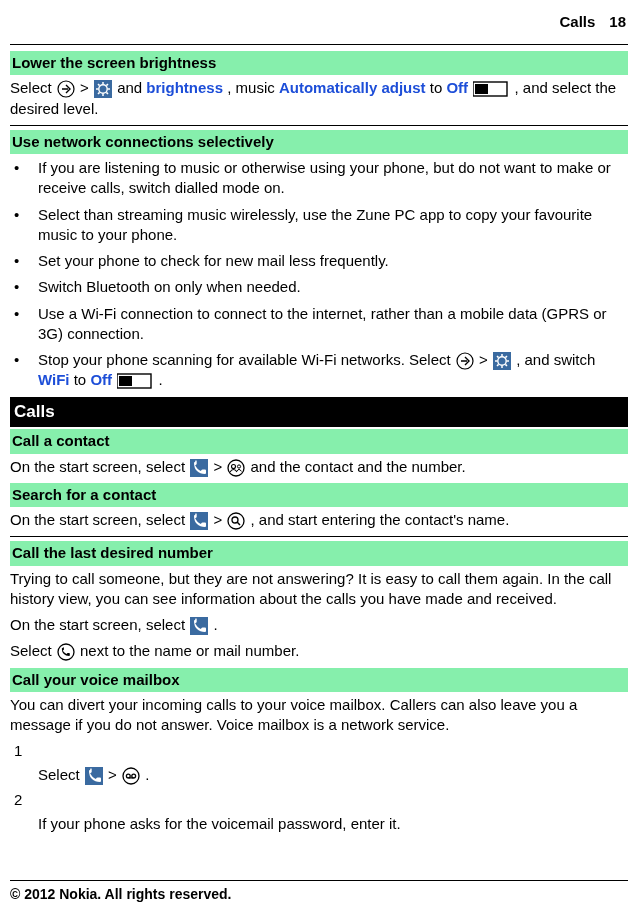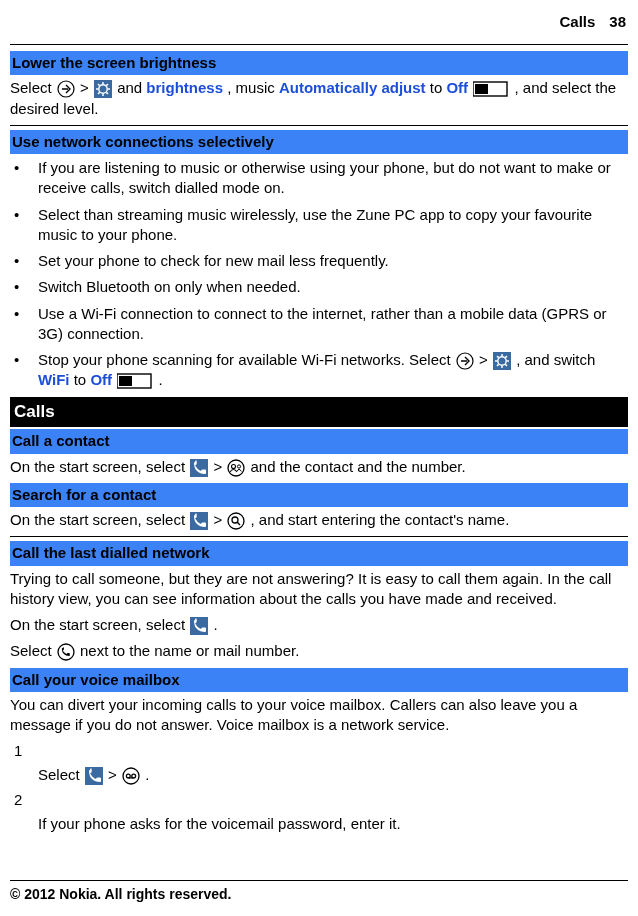--- a/index.html
+++ b/index.html
@@ -18,21 +18,21 @@
     position: absolute;
     top: 12px;
     right: 12px;
     font-weight: bold;
     font-size: 15px;
   }
   .page-header .sep { display:inline-block; width:14px; }
   .top-rule { border-top: 1.5px solid #000; margin-top: 28px; margin-bottom: 6px; }
   .section-rule { border-top: 1px solid #000; margin-top: 6px; margin-bottom: 4px; }
   .h-light {
-    background: #3b82f6;
+    background: #86efac;
     font-weight: bold;
     padding: 2px 2px;
     margin: 2px 0 3px 0;
   }
   .h-black {
     background: #000;
     color: #fff;
     font-weight: bold;
     font-size: 17px;
     padding: 4px 4px;
@@ -115,21 +115,21 @@
     <g id="ic-voicemail">
       <circle cx="9" cy="9" r="8" fill="none" stroke="#000" stroke-width="1.3"></circle>
       <circle cx="6.3" cy="9" r="1.9" fill="none" stroke="#000" stroke-width="1.3"></circle>
       <circle cx="11.7" cy="9" r="1.9" fill="none" stroke="#000" stroke-width="1.3"></circle>
       <line x1="6.3" y1="10.9" x2="11.7" y2="10.9" stroke="#000" stroke-width="1.3"></line>
     </g>
   </defs>
 </svg>
 
 <div class="page-header">
-  <span>Calls</span><span class="sep"></span><span>38</span>
+  <span>Calls</span><span class="sep"></span><span>18</span>
 </div>
 
 <div class="top-rule"></div>
 
 <div class="h-light">Lower the screen brightness</div>
 <p class="body-p">
   <span>Select </span>
   <span class="icon"><svg width="18" height="18">
         <use href="#ic-arrow"></use>
       </svg></span>
@@ -219,21 +219,21 @@
       </svg></span>
   <span> &gt; </span>
   <span class="icon"><svg width="18" height="18">
         <use href="#ic-search"></use>
       </svg></span>
   <span>, and start entering the contact's name.</span>
 </p>
 
 <div class="section-rule"></div>
 
-<div class="h-light">Call the last dialled network</div>
+<div class="h-light">Call the last desired number</div>
 <p class="body-p">Trying to call someone, but they are not answering? It is easy to call them again. In the call history view, you can see information about the calls you have made and received.</p>
 <p class="body-p">
   <span>On the start screen, select </span>
   <span class="icon"><svg width="18" height="18">
         <use href="#ic-phone"></use>
       </svg></span>
   <span>.</span>
 </p>
 <p class="body-p">
   <span>Select </span>

